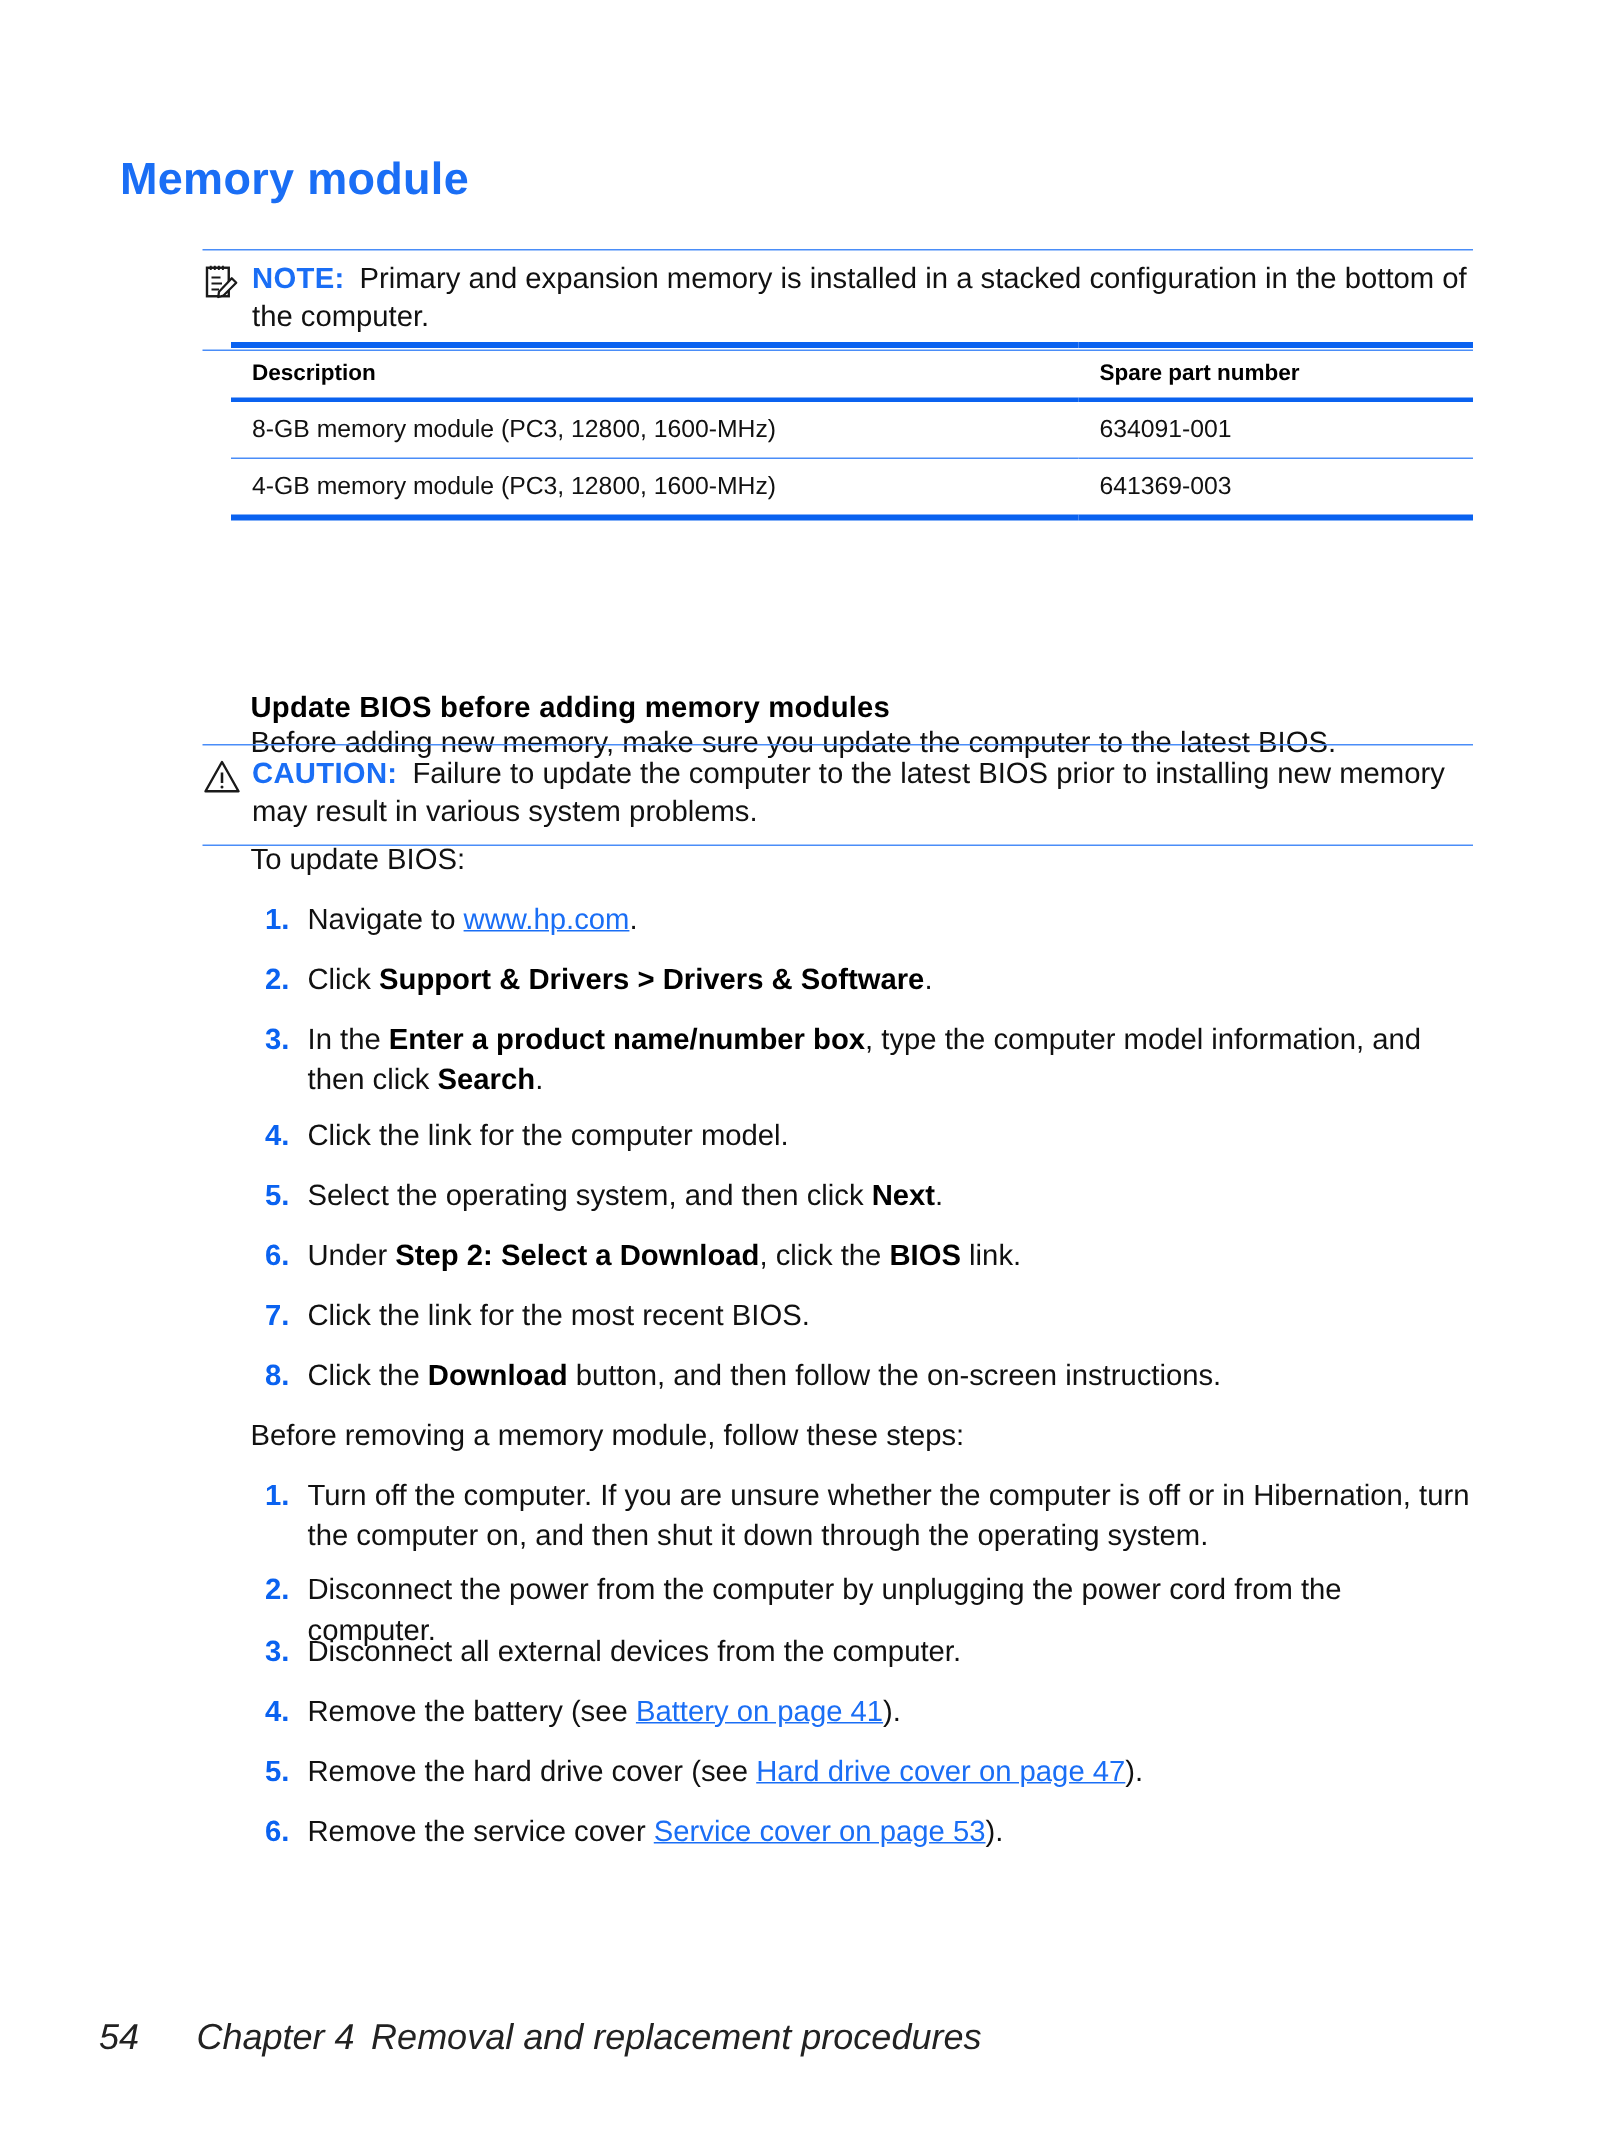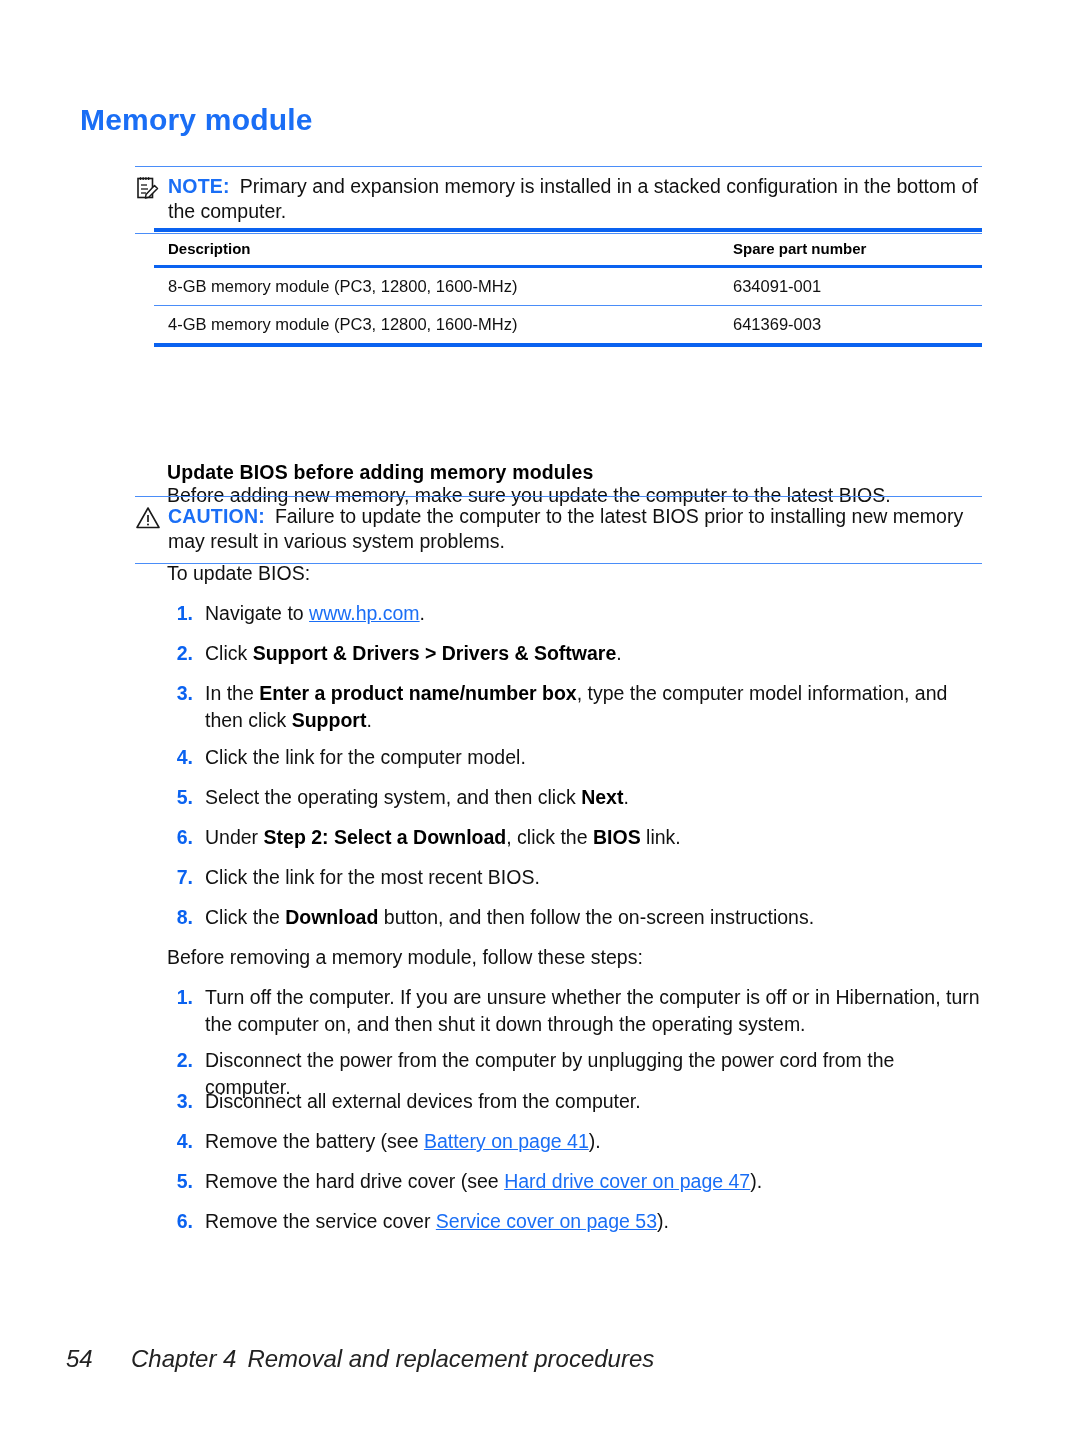--- a/index.html
+++ b/index.html
@@ -232,21 +232,21 @@
     <span class="li-text"><span>Navigate to </span><span class="link">www.hp.com</span><span>.</span></span>
   </div>
 
   <div class="li" style="top:640px;">
     <span class="li-num">2.</span>
     <span class="li-text"><span>Click </span><b>Support &amp; Drivers &gt; Drivers &amp; Software</b><span>.</span></span>
   </div>
 
   <div class="li" style="top:680px;">
     <span class="li-num">3.</span>
-    <span class="li-text"><span>In the </span><b>Enter a product name/number box</b><span>, type the computer model information, and then click </span><b>Support</b><span>.</span></span>
+    <span class="li-text"><span>In the </span><b>Enter a product name/number box</b><span>, type the computer model information, and then click </span><b>Search</b><span>.</span></span>
   </div>
 
   <div class="li" style="top:744px;">
     <span class="li-num">4.</span>
     <span class="li-text">Click the link for the computer model.</span>
   </div>
 
   <div class="li" style="top:784px;">
     <span class="li-num">5.</span>
     <span class="li-text"><span>Select the operating system, and then click </span><b>Next</b><span>.</span></span>

